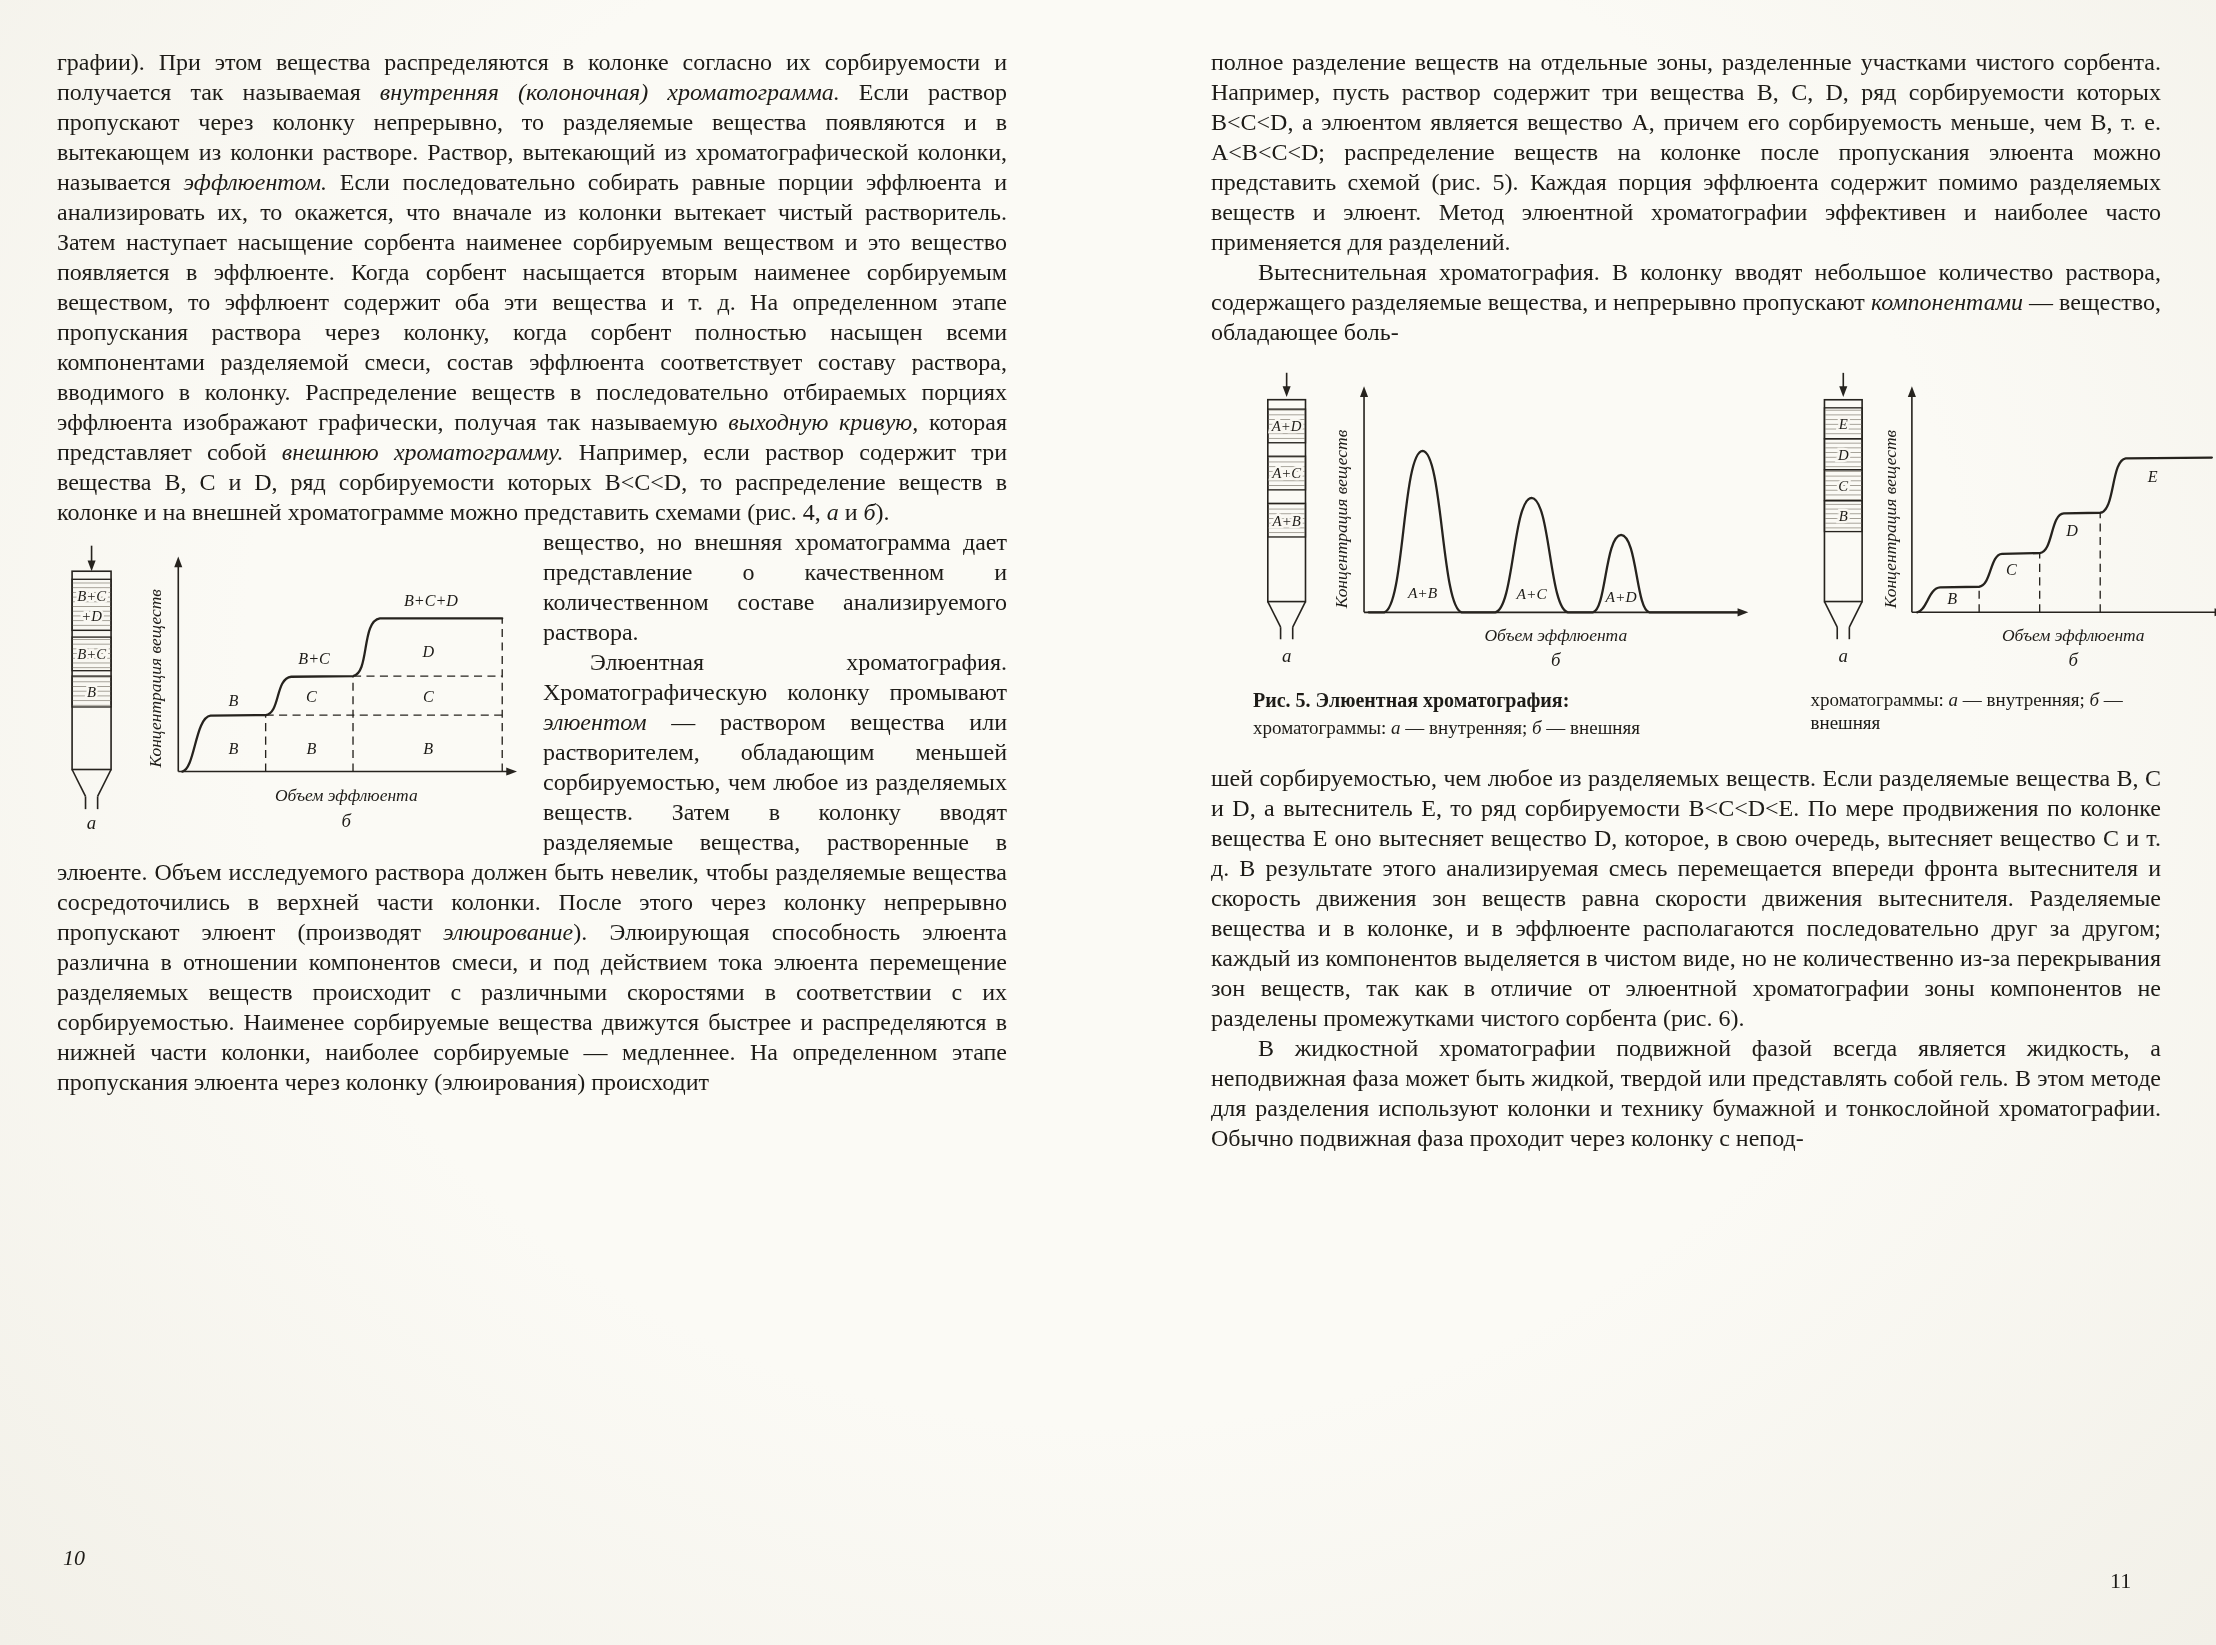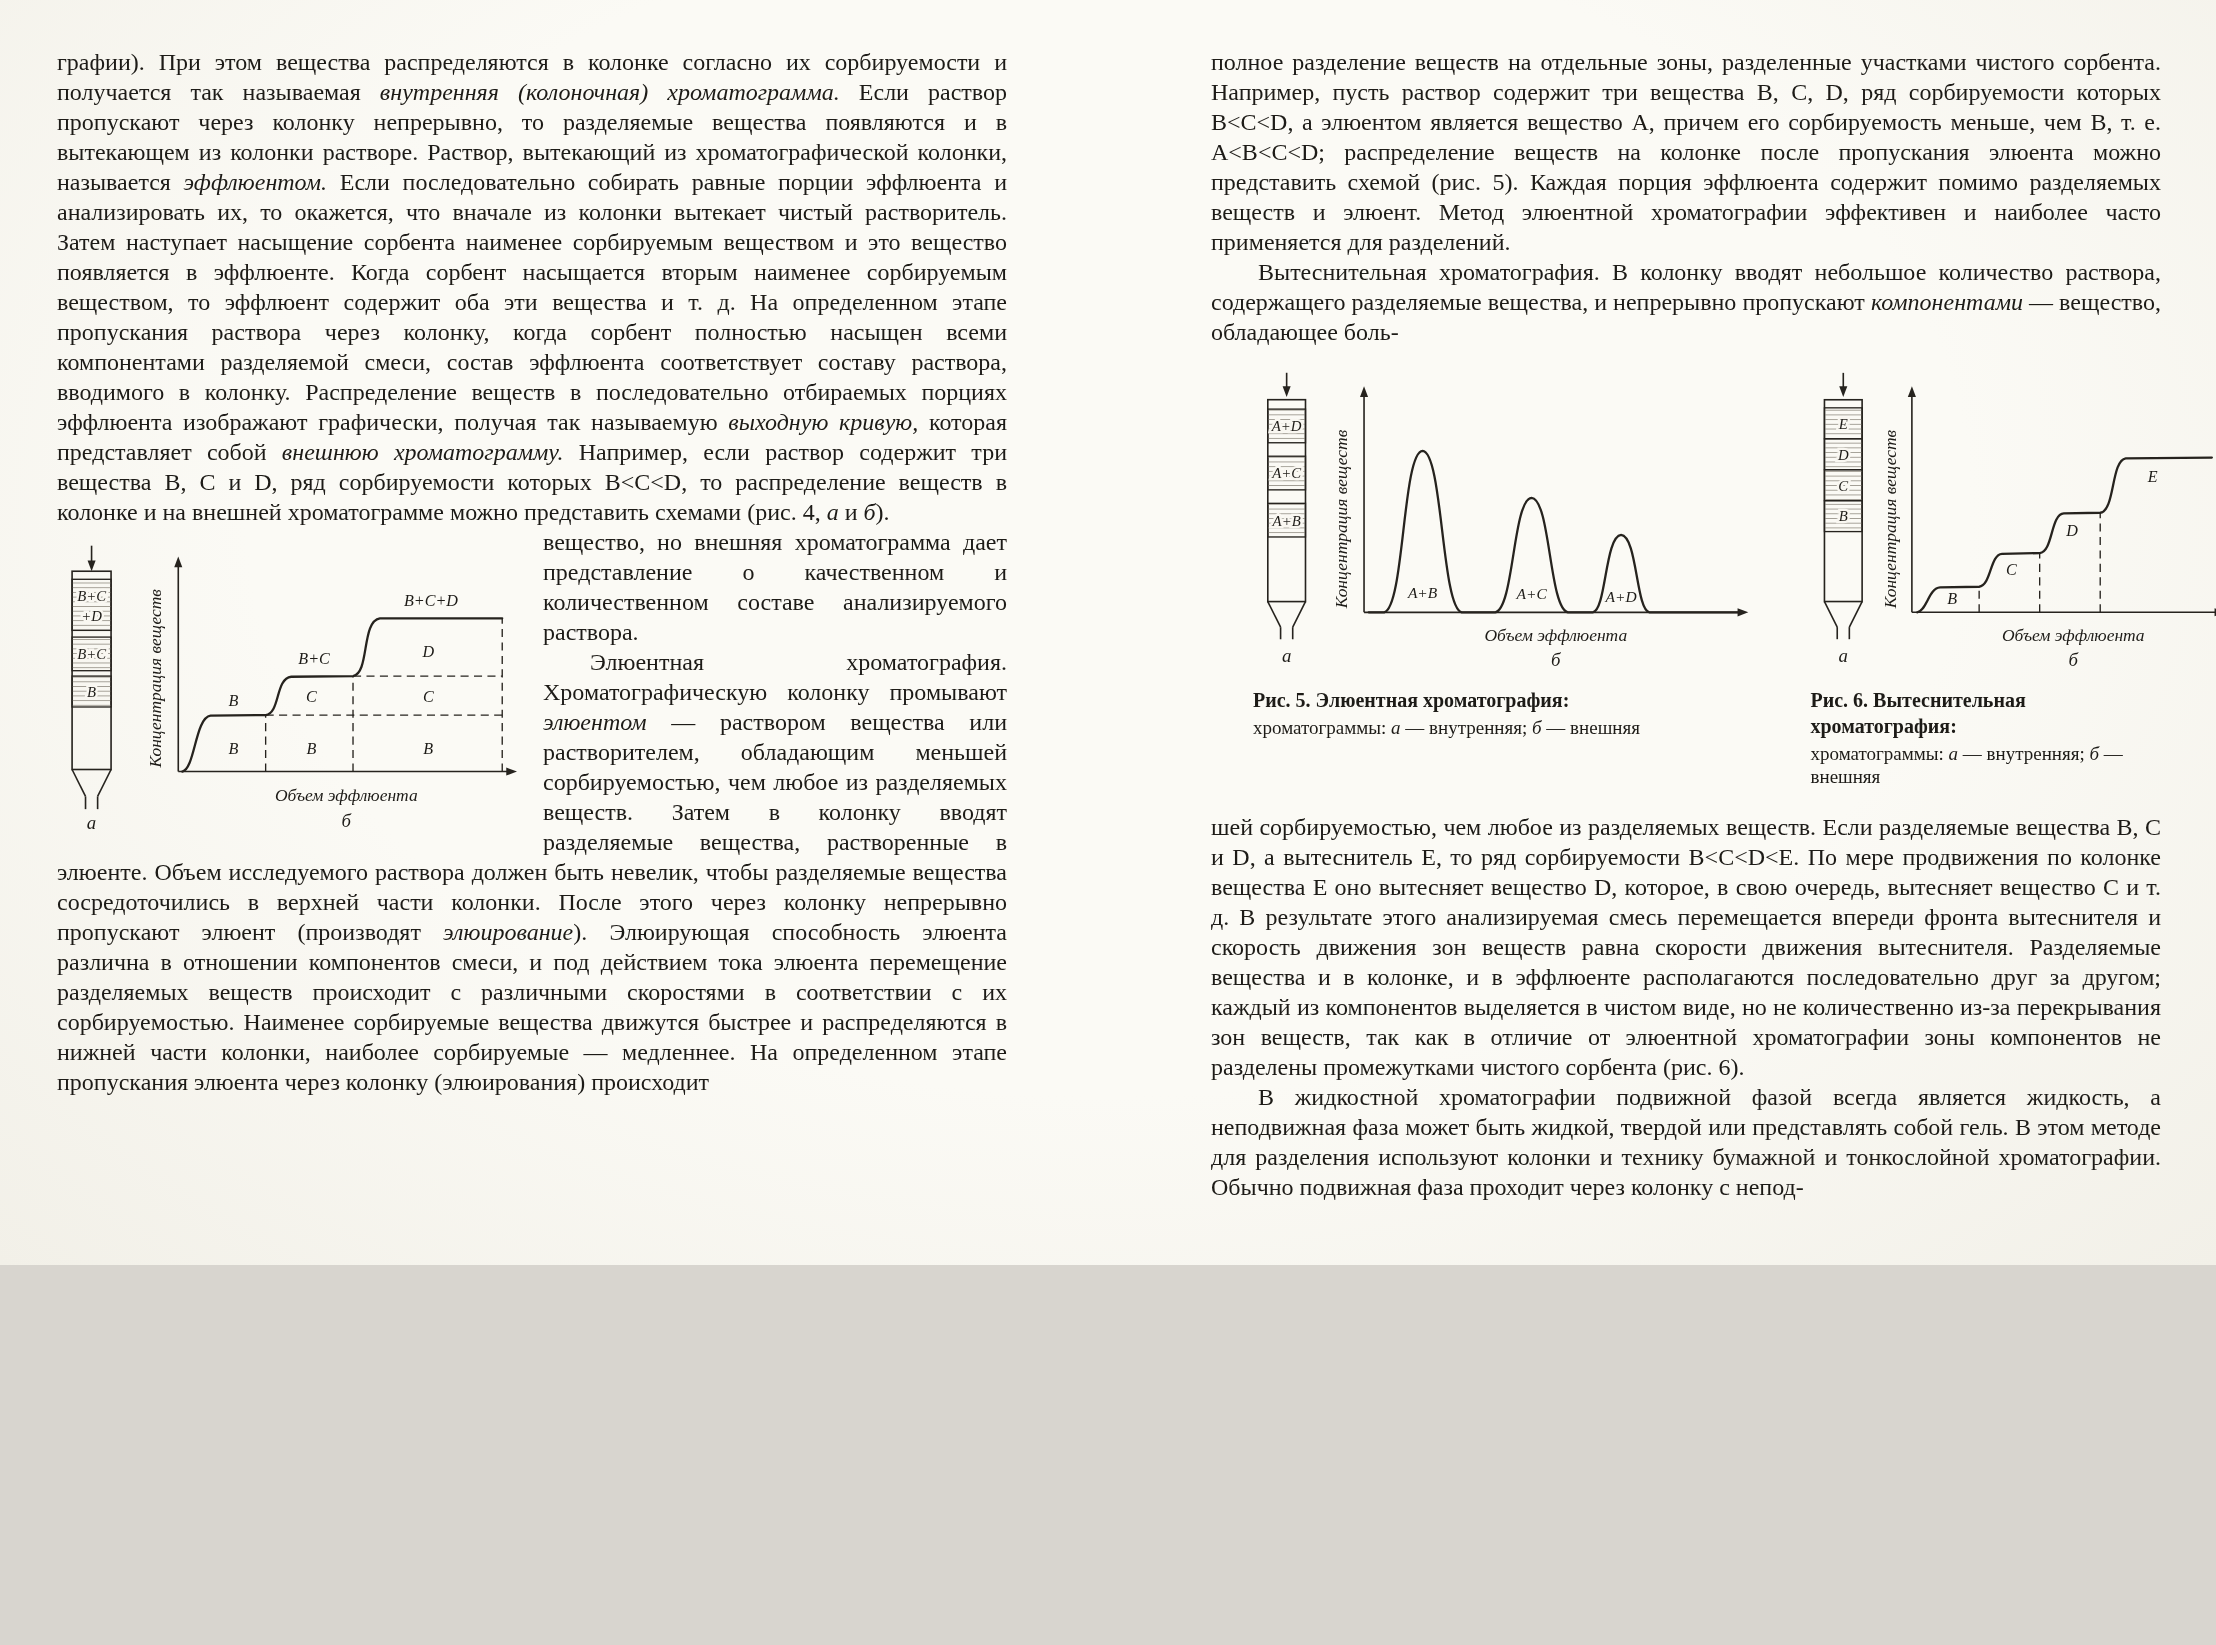--- a/index.html
+++ b/index.html
@@ -1,18 +1,18 @@
 <!DOCTYPE html>
 <html lang="ru" style="font-size:10.8px"><head>
 <meta charset="utf-8">
 <style>
   html,body{margin:0;padding:0;}
   body{background:#d8d5cf;}
   .spread{
-    position:relative;width:2216px;height:1265px;overflow:hidden;
+    position:relative;width:2216px;height:1645px;overflow:hidden;
     background:radial-gradient(ellipse at 50% 40%, #fbfaf5 55%, #f2f0e8 100%);
     font-family:"Liberation Serif","DejaVu Serif",serif;
     color:#1d1b17;
   }
   .page{position:absolute;top:47px;width:950px;font-size:24px;line-height:30px;text-align:justify;}
   .page-left{left:57px;}
   .page-right{left:1211px;}
   p{margin:0;text-indent:47px;}
   .noindent{text-indent:0;}
   .run-i{font-style:italic;}
@@ -202,21 +202,20 @@
             <path class="dash" d="M430,360 L430,212"></path>
             <text class="svgtxt it" font-size="24" text-anchor="middle" x="210" y="348">B</text>
             <text class="svgtxt it" font-size="24" text-anchor="middle" x="298" y="304">C</text>
             <text class="svgtxt it" font-size="24" text-anchor="middle" x="388" y="246">D</text>
             <text class="svgtxt it" font-size="24" text-anchor="middle" x="508" y="166">E</text>
             <text class="svgtxt it" font-size="26" text-anchor="middle" x="390" y="402">Объем эффлюента</text>
             <text class="svgtxt it" font-size="28" text-anchor="middle" x="390" y="440">б</text>
           </g>
         </svg>
         <div class="fig-caption fig6-cap">
-          <div class="cap-title">Рис. 6. Вытеснительная хроматография:</div>
           <div class="cap-body"><span>хроматограммы: </span><span class="run-i">а</span><span> — внутренняя; </span><span class="run-i">б</span><span> — внешняя</span></div>
         </div>
       </div>
     </div>
 
     <p class="noindent">шей сорбируемостью, чем любое из разделяемых веществ. Если разделяемые вещества B, C и D, а вытеснитель E, то ряд сорбируемости B&lt;C&lt;D&lt;E. По мере продвижения по колонке вещества E оно вытесняет вещество D, которое, в свою очередь, вытесняет вещество C и т. д. В результате этого анализируемая смесь перемещается впереди фронта вытеснителя и скорость движения зон веществ равна скорости движения вытеснителя. Разделяемые вещества и в колонке, и в эффлюенте располагаются последовательно друг за другом; каждый из компонентов выделяется в чистом виде, но не количественно из-за перекрывания зон веществ, так как в отличие от элюентной хроматографии зоны компонентов не разделены промежутками чистого сорбента (рис. 6).</p>
 
 
     <p>В жидкостной хроматографии подвижной фазой всегда является жидкость, а неподвижная фаза может быть жидкой, твердой или представлять собой гель. В этом методе для разделения используют колонки и технику бумажной и тонкослойной хроматографии. Обычно подвижная фаза проходит через колонку с непод-</p>
   </div>

